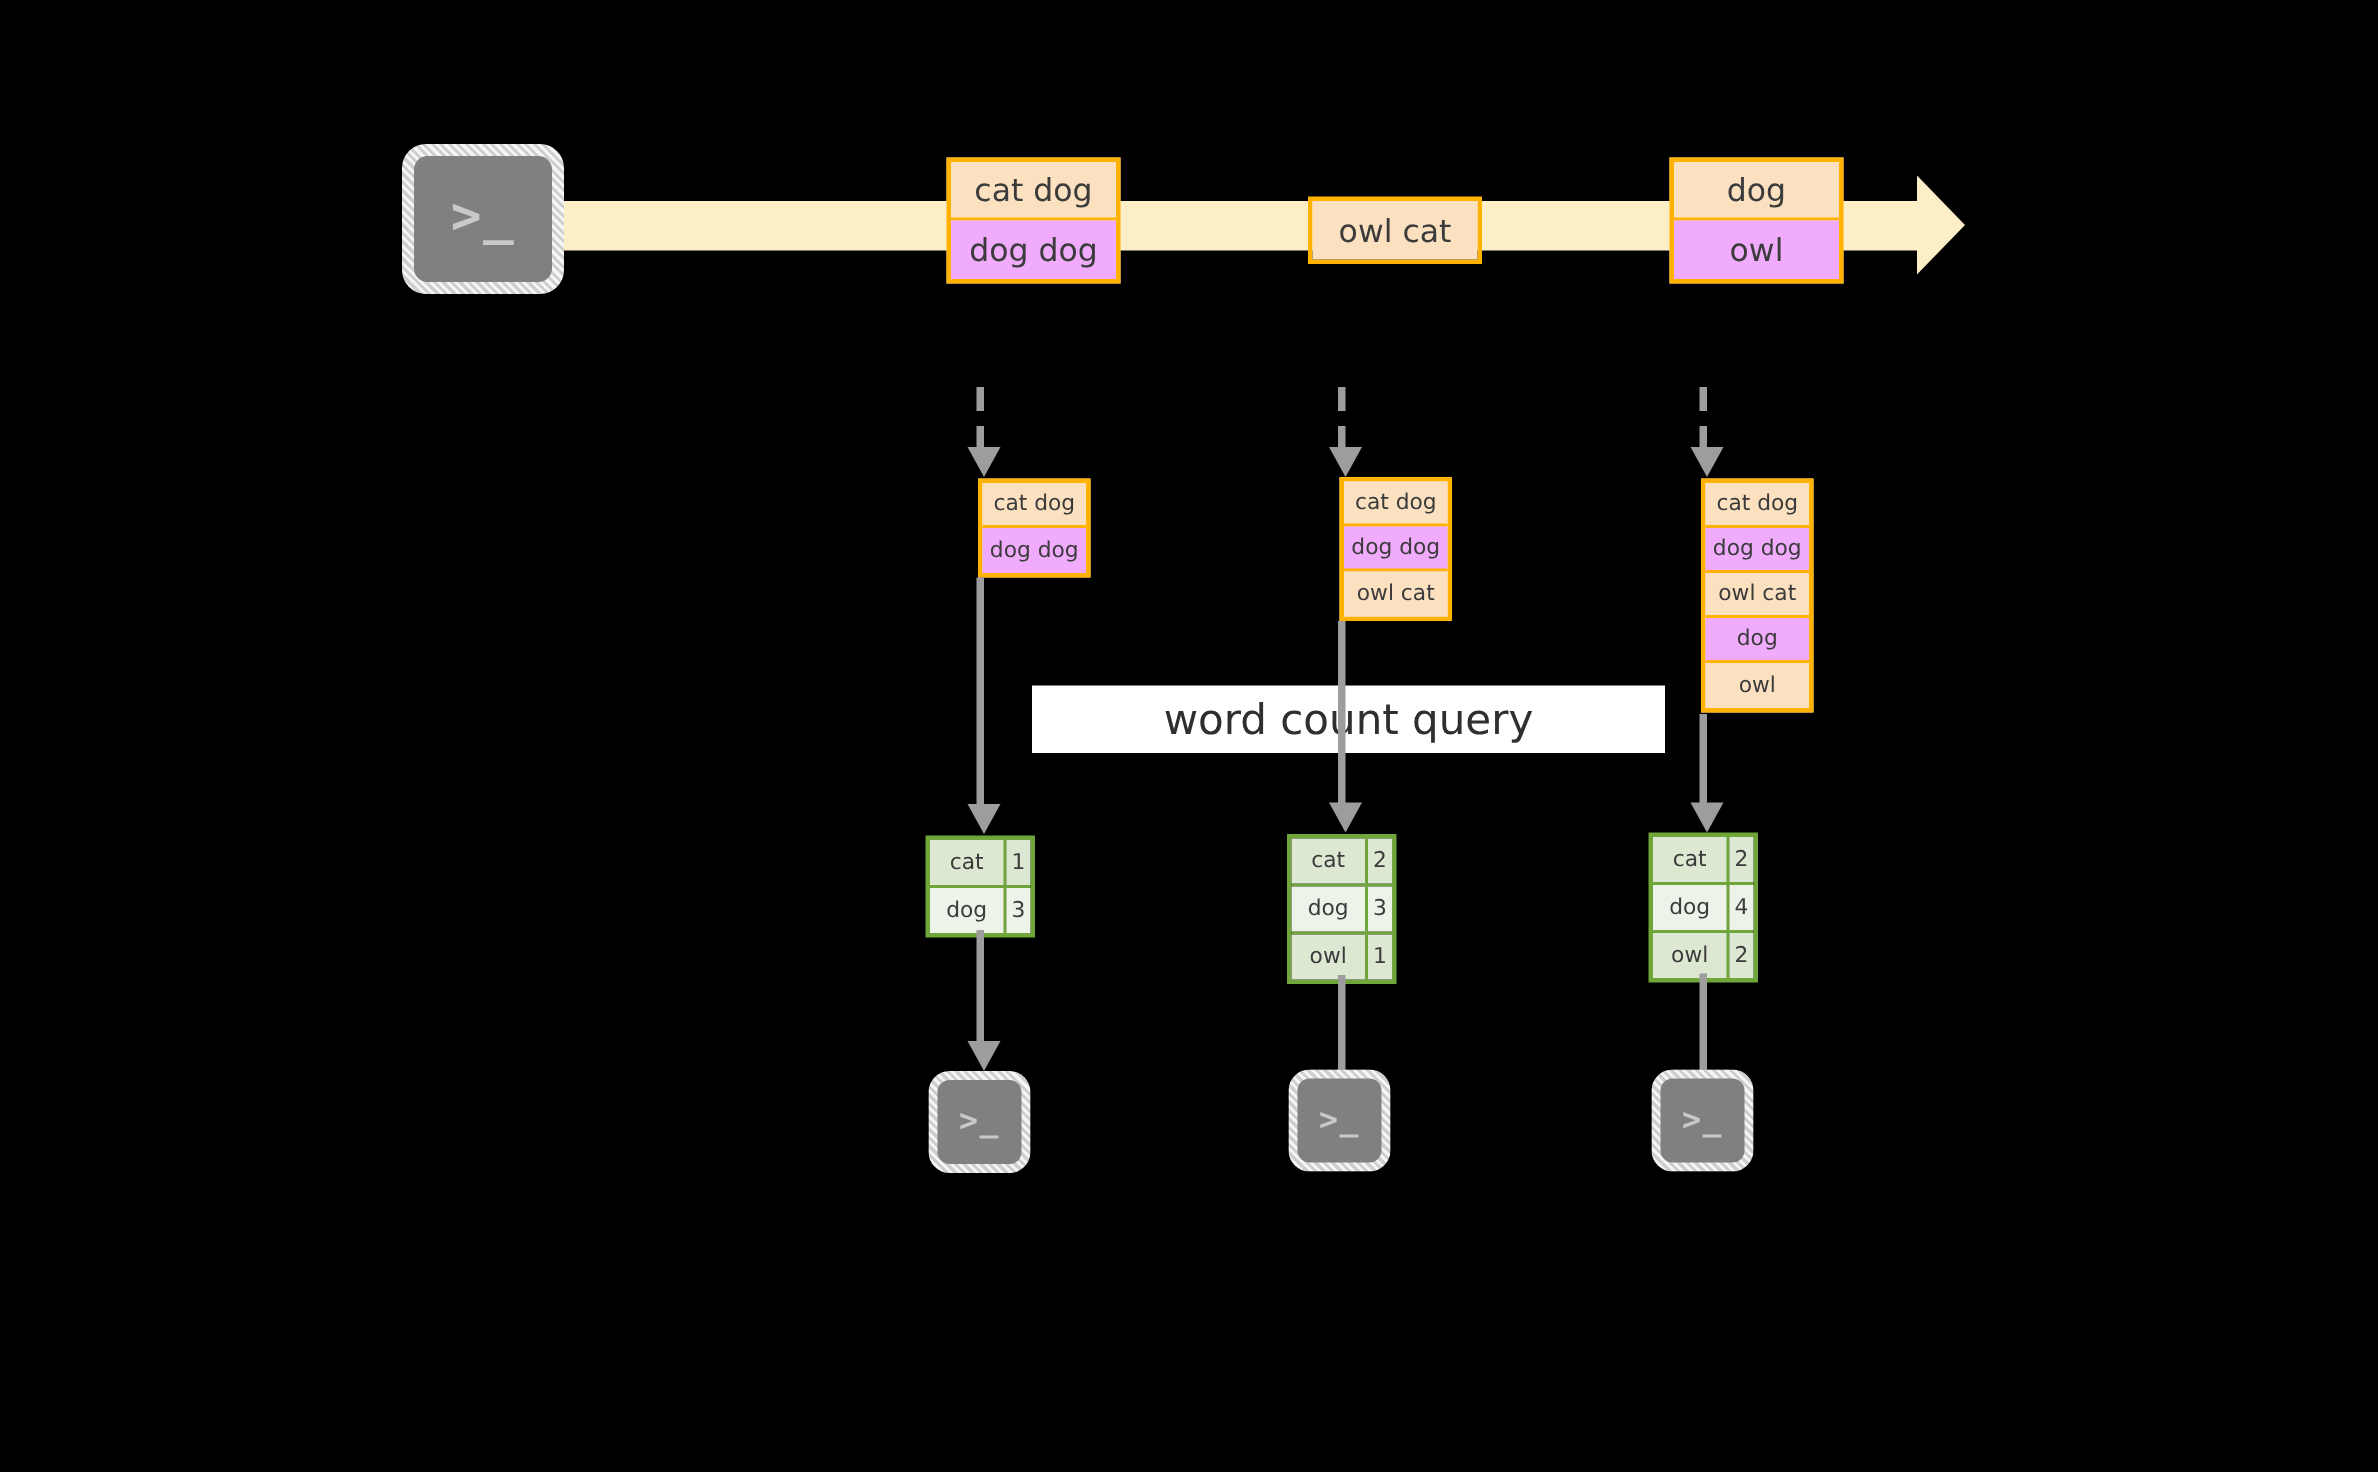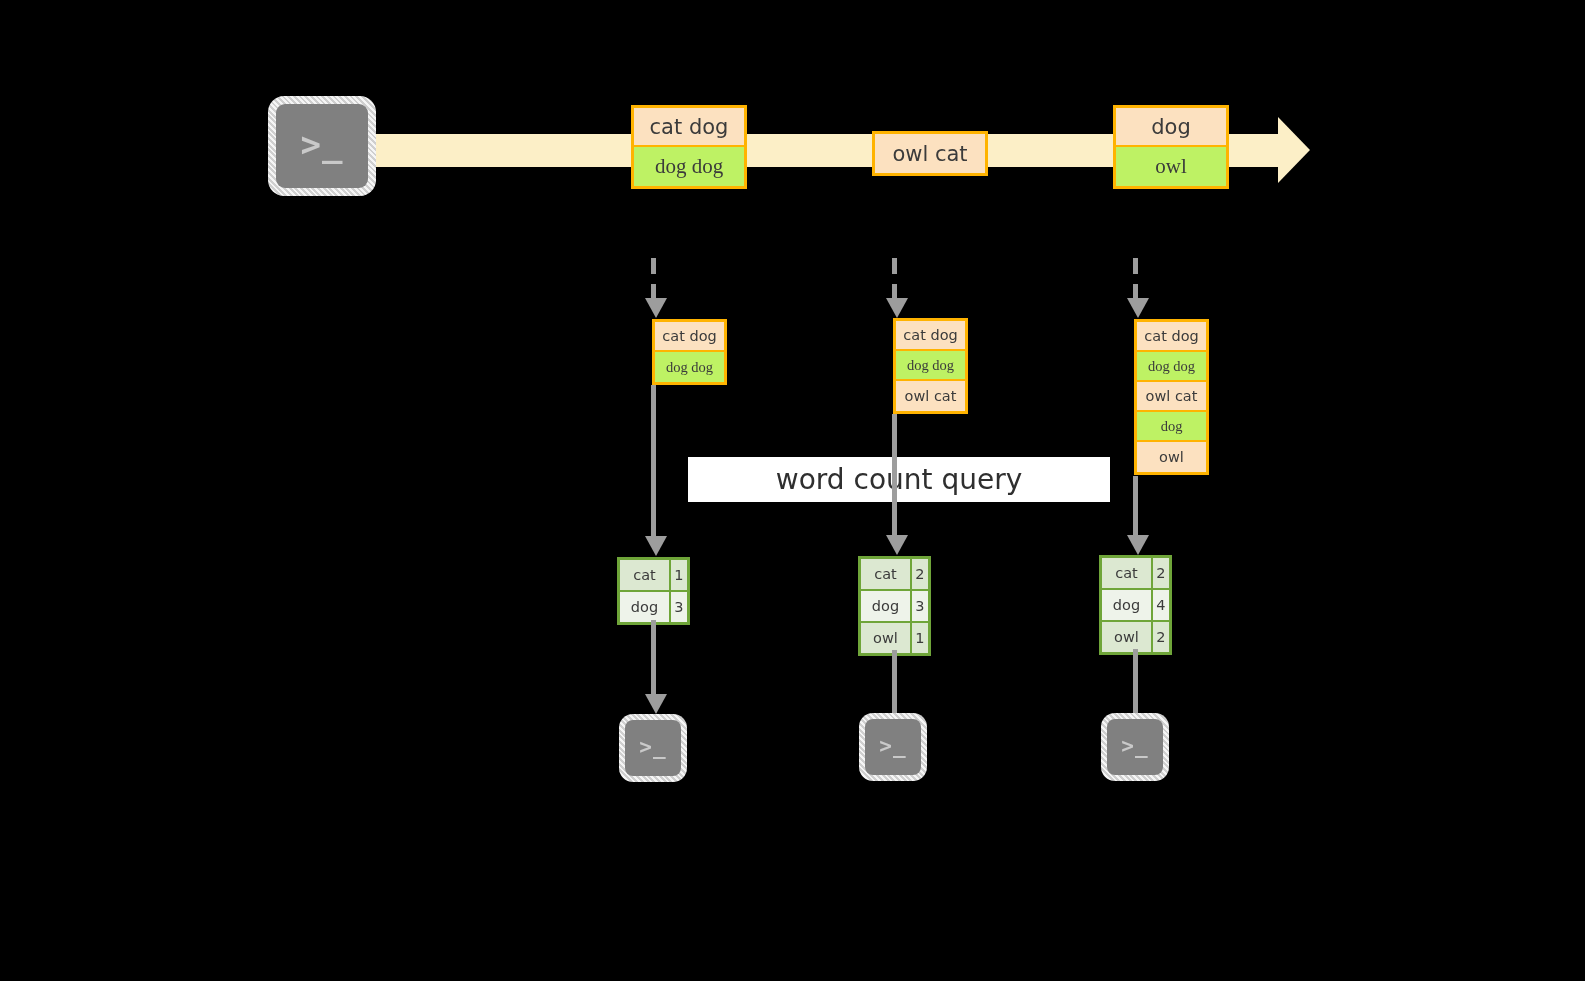--- a/index.html
+++ b/index.html
@@ -85,21 +85,21 @@
     box-sizing: border-box;
     display: flex;
     align-items: center;
     justify-content: center;
     color: #3b3b3b;
     background: #FCE1C0;
     border-bottom: 2px solid #FFB300;
     white-space: nowrap;
   }
   .rec-row:last-child { border-bottom: none; }
-  .rec-row.alt { background: #bef264; font-family: Liberation Serif, serif; }
+  .rec-row.alt { background: #f0abfc; }
 
   
   .rec-box.stream-box .rec-row { height: 39px; font-size: 21px; }
   .rec-box.stream-box { width: 116px; }
 
   
   .rec-box.win-box { width: 75px; }
   .rec-box.win-box .rec-row { height: 30px; font-size: 14.5px; }
 
   

